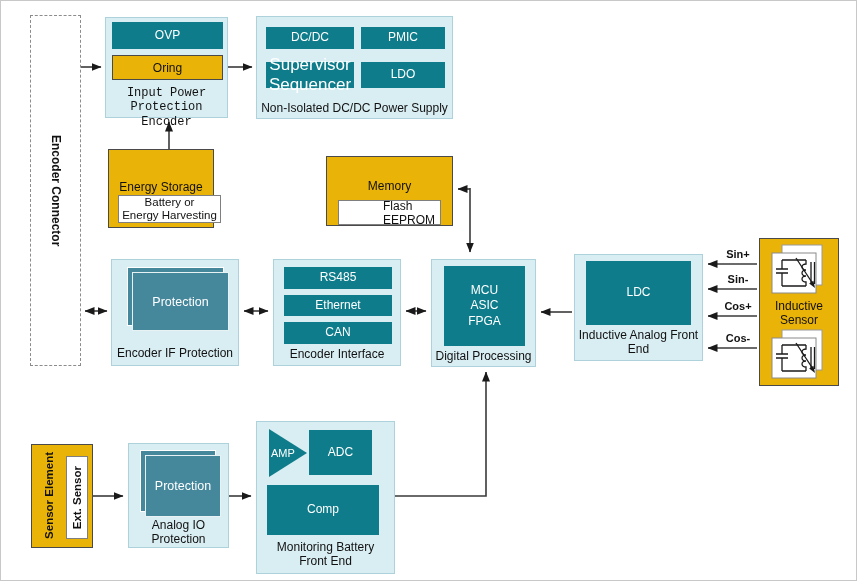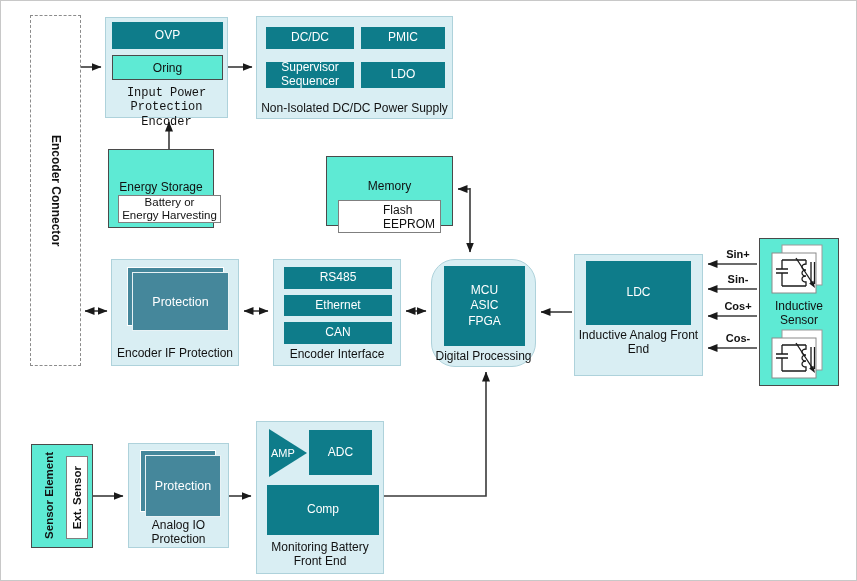--- a/index.html
+++ b/index.html
@@ -7,21 +7,21 @@
     position:relative;width:857px;height:581px;box-sizing:border-box;
     border:1px solid #c8c8c8;background:#fff;overflow:hidden;
     font-family:"Liberation Sans","DejaVu Sans",sans-serif;color:#111;
   }
   .abs{position:absolute;box-sizing:border-box;}
   .cont{background:#d9eef3;border:1px solid #aed2db;}
   .teal{
     background:#0e7c8a;color:#fff;display:flex;align-items:center;justify-content:center;
     text-align:center;font-size:12px;line-height:1.15;white-space:pre-line;
   }
-  .wbox{background:#5eead4;border:1.5px solid #4a4a4a;}
+  .wbox{background:#eab308;border:1.5px solid #4a4a4a;}
   .gbox{background:#fff;border:1px solid #7f7f7f;}
   .label{
     position:absolute;left:0;width:100%;text-align:center;font-size:12px;line-height:1.2;
     white-space:pre-line;color:#111;
   }
   .stack-back{position:absolute;background:#45879b;border:1px solid #fff;}
   .stack-front{
     position:absolute;background:#45879b;border:1px solid #e8f2f5;color:#fff;
     display:flex;align-items:center;justify-content:center;font-size:12.5px;
   }
@@ -78,60 +78,60 @@
   <div class="abs cont" style="left:104px;top:16px;width:123px;height:101px;">
     <div class="abs teal" style="left:6px;top:4px;width:111px;height:27px;">OVP</div>
     <div class="abs wbox center" style="left:6px;top:37px;width:111px;height:25px;font-size:12px;">Oring</div>
     <div class="label" style="top:68px;font-family:Liberation Mono, monospace;">Input Power
 Protection Encoder</div>
   </div>
 
   <div class="abs cont" style="left:255px;top:15px;width:197px;height:103px;">
     <div class="abs teal" style="left:9px;top:10px;width:88px;height:22px;">DC/DC</div>
     <div class="abs teal" style="left:104px;top:10px;width:84px;height:22px;">PMIC</div>
-    <div class="abs teal" style="left:9px;top:45px;width:88px;height:26px;font-size:12px;">Supervisor
+    <div class="abs teal" style="left:9px;top:45px;width:88px;height:26px;font-size:17px;">Supervisor
 Sequencer</div>
     <div class="abs teal" style="left:104px;top:45px;width:84px;height:26px;">LDO</div>
     <div class="label" style="top:84px;">Non-Isolated DC/DC Power Supply</div>
   </div>
 
   <div class="abs wbox" style="left:107px;top:148px;width:106px;height:79px;">
     <div class="label" style="top:30px;">Energy Storage</div>
     <div class="abs gbox center" style="left:9px;top:45px;width:103px;height:28px;font-size:11.5px;line-height:1.15;text-align:center;white-space:pre-line;">Battery or
 Energy Harvesting</div>
   </div>
 
   <div class="abs wbox" style="left:325px;top:155px;width:127px;height:70px;">
     <div class="label" style="top:22px;">Memory</div>
-    <div class="abs gbox center" style="left:11px;top:43px;width:103px;height:33px;font-size:12px;padding-left:44px;">Flash EEPROM</div>
+    <div class="abs gbox center" style="left:11px;top:43px;width:103px;height:25px;font-size:12px;padding-left:44px;">Flash EEPROM</div>
   </div>
 
   <div class="abs cont" style="left:110px;top:258px;width:128px;height:107px;">
     <div class="abs" style="left:15px;top:7px;width:100px;height:62px;">
       <div class="stack-back" style="left:0;top:0;width:95px;height:57px;"></div>
       <div class="stack-front" style="left:5px;top:5px;width:95px;height:57px;">Protection</div>
     </div>
     <div class="label" style="top:86px;">Encoder IF Protection</div>
   </div>
 
   <div class="abs cont" style="left:272px;top:258px;width:128px;height:107px;">
     <div class="abs teal" style="left:10px;top:7px;width:108px;height:22px;">RS485</div>
     <div class="abs teal" style="left:10px;top:62px;width:108px;height:22px;">CAN</div>
     <div class="abs teal" style="left:10px;top:35px;width:108px;height:21px;">Ethernet</div>
     <div class="label" style="top:87px;">Encoder Interface</div>
   </div>
 
-  <div class="abs cont" style="left:430px;top:258px;width:105px;height:108px;border-radius:24px;">
+  <div class="abs cont" style="left:430px;top:258px;width:105px;height:108px;">
     <div class="abs teal" style="left:12px;top:6px;width:81px;height:80px;line-height:1.3;">MCU
 ASIC
 FPGA</div>
     <div class="label" style="top:89px;">Digital Processing</div>
   </div>
 
-  <div class="abs cont" style="left:573px;top:253px;width:129px;height:122px;">
+  <div class="abs cont" style="left:573px;top:253px;width:129px;height:107px;">
     <div class="abs teal" style="left:11px;top:6px;width:105px;height:64px;">LDC</div>
     <div class="label" style="top:73px;">Inductive Analog Front
 End</div>
   </div>
 
   <div class="sig" style="left:712px;top:247px;">Sin+</div>
   <div class="sig" style="left:712px;top:272px;">Sin-</div>
   <div class="sig" style="left:712px;top:299px;">Cos+</div>
   <div class="sig" style="left:712px;top:331px;">Cos-</div>
 
@@ -167,21 +167,21 @@
 
   <div class="abs cont" style="left:127px;top:442px;width:101px;height:105px;">
     <div class="abs" style="left:11px;top:6px;width:79px;height:65px;">
       <div class="stack-back" style="left:0;top:0;width:74px;height:60px;"></div>
       <div class="stack-front" style="left:5px;top:5px;width:74px;height:60px;">Protection</div>
     </div>
     <div class="label" style="top:74px;">Analog IO
 Protection</div>
   </div>
 
-  <div class="abs cont" style="left:255px;top:420px;width:128px;height:153px;">
+  <div class="abs cont" style="left:255px;top:420px;width:139px;height:153px;">
     <div class="abs amp-tri" style="left:12px;top:7px;width:38px;height:48px;">
       <span>AMP</span>
     </div>
     <div class="abs teal" style="left:52px;top:8px;width:63px;height:45px;">ADC</div>
     <div class="abs teal" style="left:10px;top:63px;width:112px;height:50px;">Comp</div>
     <div class="label" style="top:118px;">Monitoring Battery
 Front End</div>
   </div>
 
 </div>

